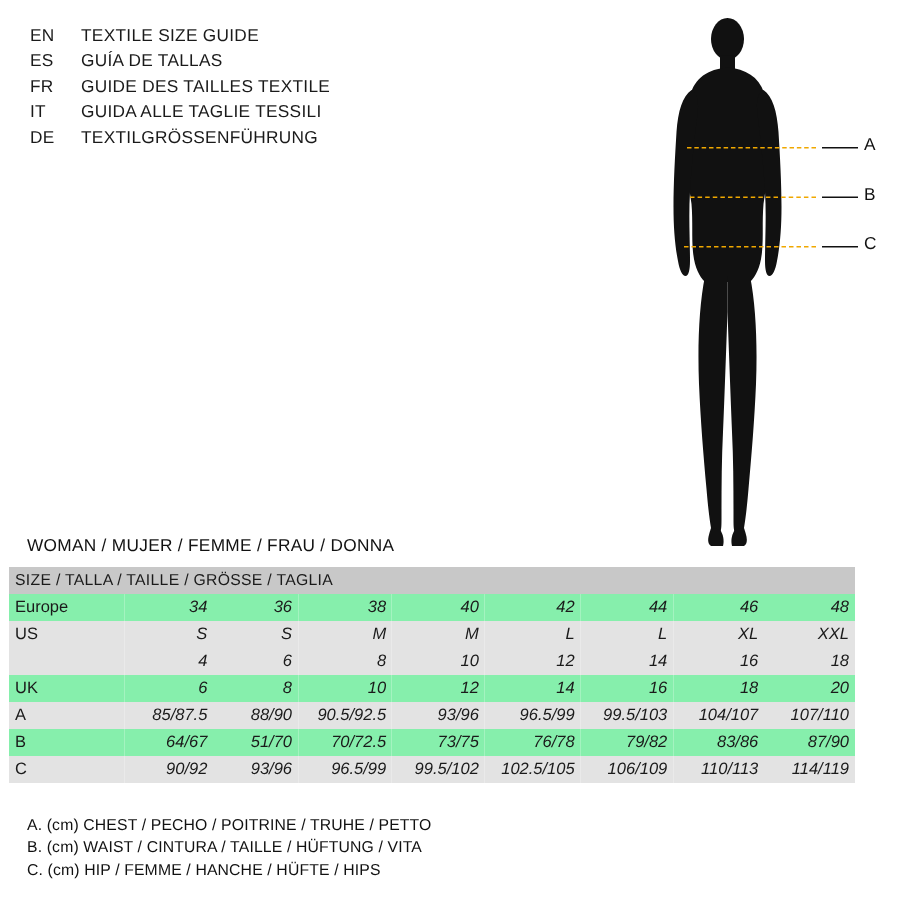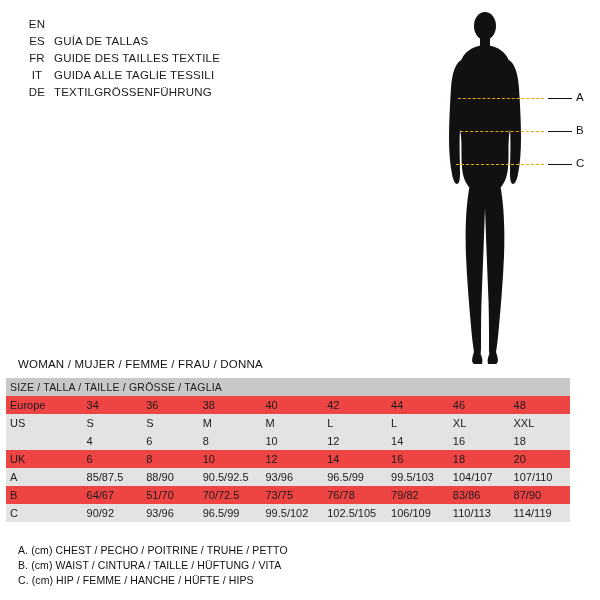--- a/index.html
+++ b/index.html
@@ -25,21 +25,20 @@
     position: absolute;
     top: 16px;
     left: 20px;
     width: 320px;
   }
   .lang-row {
     display: flex;
     align-items: baseline;
     height: 17px;
     line-height: 17px;
-    text-align: center;
   }
   .lang-code {
     width: 34px;
     flex: 0 0 34px;
     font-size: 11.5px;
     letter-spacing: 0.2px;
     color: #1a1a1a;
   }
   .lang-title {
     font-size: 11.5px;
@@ -107,29 +106,30 @@
     padding: 0 4px;
     line-height: 18px;
   }
   .row-header td {
     background: #c8c8c8;
     font-size: 10.5px;
     letter-spacing: 0.2px;
     font-weight: normal;
     color: #1a1a1a;
   }
-  .row-light td { background: #ef4444; }
+  .row-light td { background: #86efac; }
   .row-shade td { background: #e3e3e3; }
   .col-label {
     text-align: left;
     width: 86px;
   }
   .col-val {
-    text-align: left;
+    text-align: right;
     width: 59.5px;
+    font-style: italic;
   }
 
   
   .footnotes {
     position: absolute;
     top: 543px;
     left: 18px;
     width: 560px;
   }
   .footnote {
@@ -141,20 +141,21 @@
   }
 </style>
 </head>
 <body>
 
 <div class="page">
 
   <div class="lang-block">
     <div class="lang-row">
       <span class="lang-code">EN</span>
+      <span class="lang-title">TEXTILE SIZE GUIDE</span>
     </div>
     <div class="lang-row">
       <span class="lang-code">ES</span>
       <span class="lang-title">GUÍA DE TALLAS</span>
     </div>
     <div class="lang-row">
       <span class="lang-code">FR</span>
       <span class="lang-title">GUIDE DES TAILLES TEXTILE</span>
     </div>
     <div class="lang-row">

